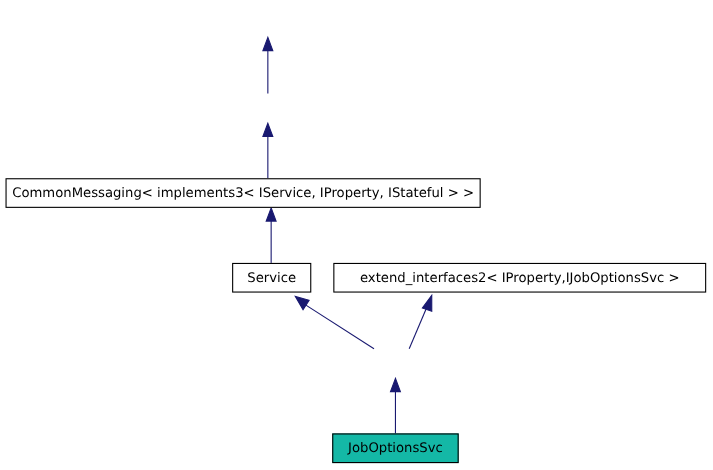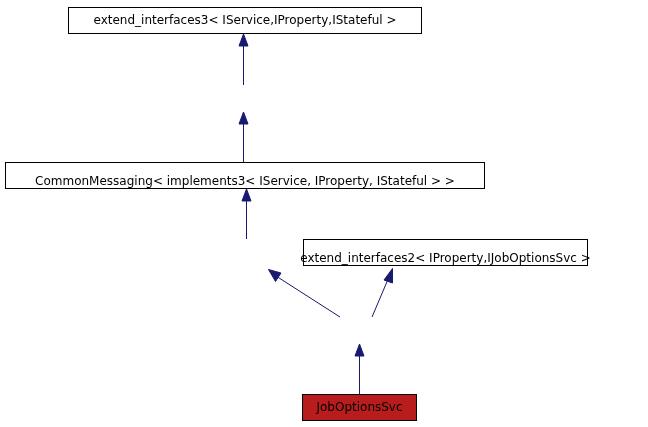--- a/index.html
+++ b/index.html
@@ -31,21 +31,21 @@
     color: #000000;
     display: flex;
     align-items: center;
     justify-content: center;
     font-size: 12px;
     line-height: 13px;
     white-space: nowrap;
     letter-spacing: 0px;
   }
   .node.highlight {
-    background: #b91c1c;
+    background: #14b8a6;
   }
   .node-label {
     display: block;
     padding: 0 6px;
   }
 </style>
 </head>
 <body>
 
 <div id="diagram">
@@ -76,31 +76,31 @@
       <line x1="372" y1="317" x2="389" y2="277" stroke="#191970" stroke-width="1"></line>
       <polygon points="392.5,268.5 384,280 392.5,283" fill="#191970" stroke="#191970" stroke-width="1"></polygon>
     </g>
 
     <g>
       <line x1="359.5" y1="394" x2="359.5" y2="353" stroke="#191970" stroke-width="1"></line>
       <polygon points="359.5,344 355,356 364,356" fill="#191970" stroke="#191970" stroke-width="1"></polygon>
     </g>
   </svg>
 
-  <div class="node" style="left:68px; top:7px; width:354px; height:27px;">
-    <span class="node-label">extend_interfaces3&lt; IService,IProperty,IStateful &gt;</span>
-  </div>
 
 
-  <div class="node" style="left:5px; top:162px; width:480px; height:27px;align-items:flex-end;">
+  <div class="node" style="left:5px; top:162px; width:432px; height:27px;">
     <span class="node-label">CommonMessaging&lt; implements3&lt; IService, IProperty, IStateful &gt; &gt;</span>
   </div>
 
+  <div class="node" style="left:211px; top:239px; width:72px; height:27px;">
+    <span class="node-label">Service</span>
+  </div>
 
-  <div class="node" style="left:303px; top:239px; width:285px; height:27px;align-items:flex-end;">
+  <div class="node" style="left:303px; top:239px; width:339px; height:27px;">
     <span class="node-label">extend_interfaces2&lt; IProperty,IJobOptionsSvc &gt;</span>
   </div>
 
 
   <div class="node highlight" style="left:302px; top:394px; width:115px; height:27px;">
     <span class="node-label">JobOptionsSvc</span>
   </div>
 
 </div>
 

